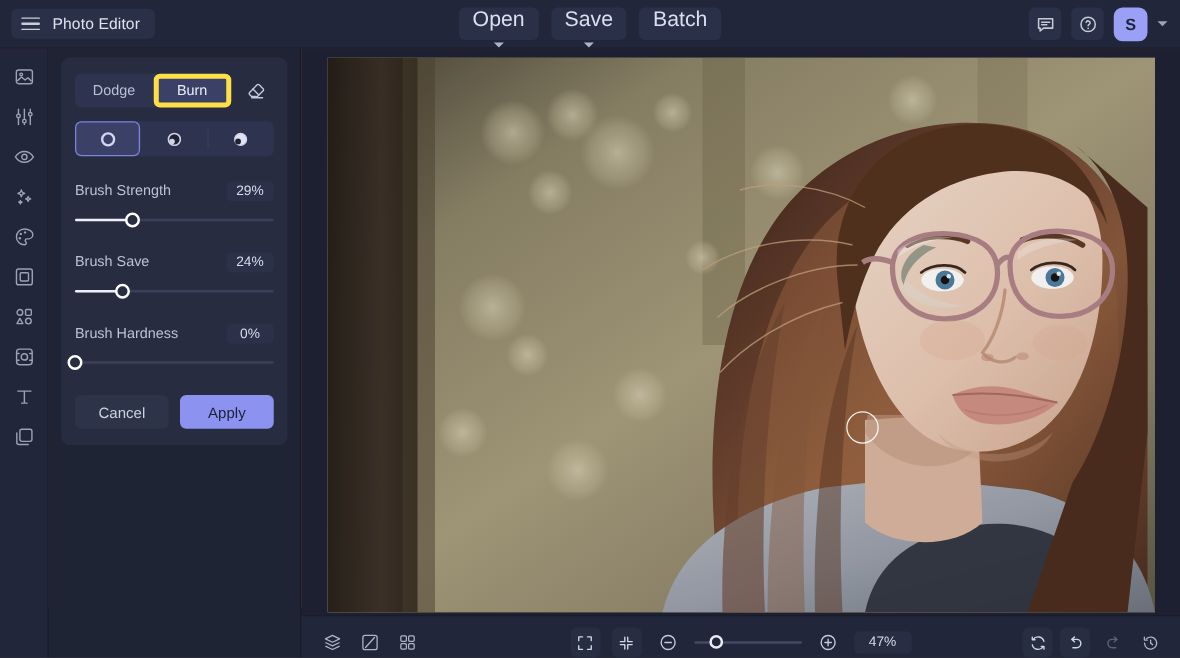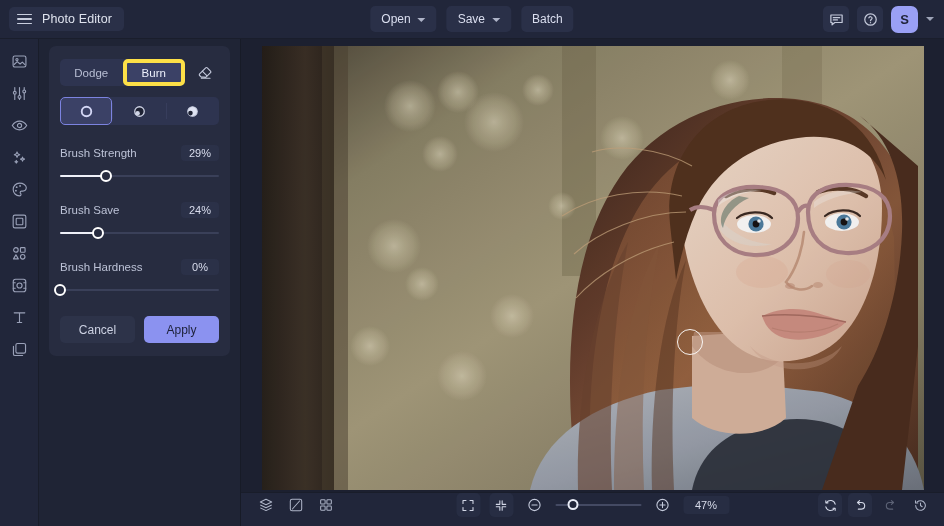--- a/index.html
+++ b/index.html
@@ -39,22 +39,22 @@
 
   .header-center {
     position: absolute; left: 50%; transform: translateX(-50%);
     display: flex; align-items: center; gap: 10px;
   }
   .hbtn {
     display: flex; align-items: center; gap: 7px;
     height: 26px; padding: 0 11px;
     border-radius: 5px;
     background: #2a3048;
-    color: #dbdff0; font-size: 12px;
-    cursor: pointer; white-space: nowrap;
+    color: #dbdff0; font-size: 17px;
+    cursor: pointer; white-space: nowrap; flex-direction: column;
   }
   .caret {
     width: 0; height: 0;
     border-left: 4px solid transparent;
     border-right: 4px solid transparent;
     border-top: 4.5px solid #aeb4c8;
     margin-top: 1px;
   }
 
   .header-right {
@@ -233,21 +233,21 @@
     left: 415px; top: 283px;
     pointer-events: none;
   }
 
   
   .bottombar {
     position: absolute; left: 241px; top: 492px;
     width: 703px; height: 34px;
     background: #21263a;
     border-top: 1px solid #191d2a;
-    display: flex; align-items: flex-start;
+    display: flex; align-items: flex-end;
   }
   .bb-left { display: flex; align-items: center; gap: 6px; margin-left: 13px; }
   .bb-center {
     position: absolute; left: 50%; transform: translateX(-50%);
     display: flex; align-items: center; gap: 9px;
   }
   .bb-right { position: absolute; right: 12px; display: flex; align-items: center; gap: 6px; }
   .bb-btn {
     width: 24px; height: 24px; border-radius: 5px;
     display: flex; align-items: center; justify-content: center;

